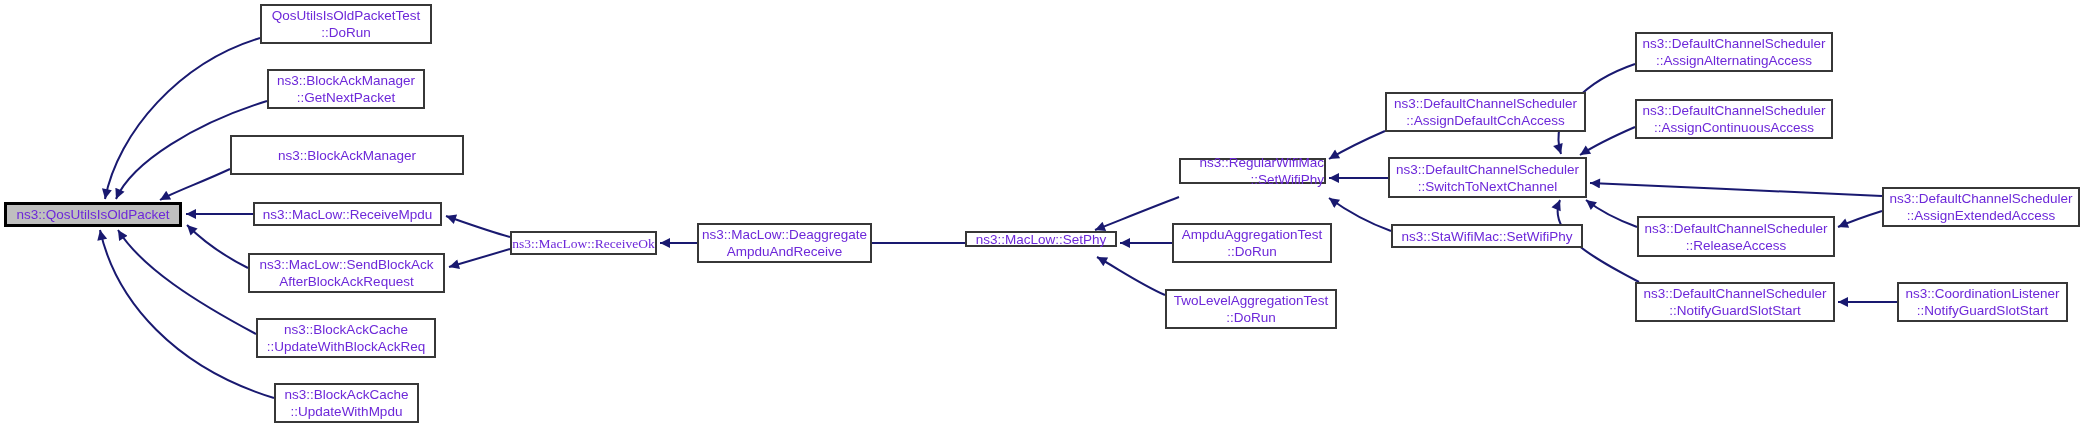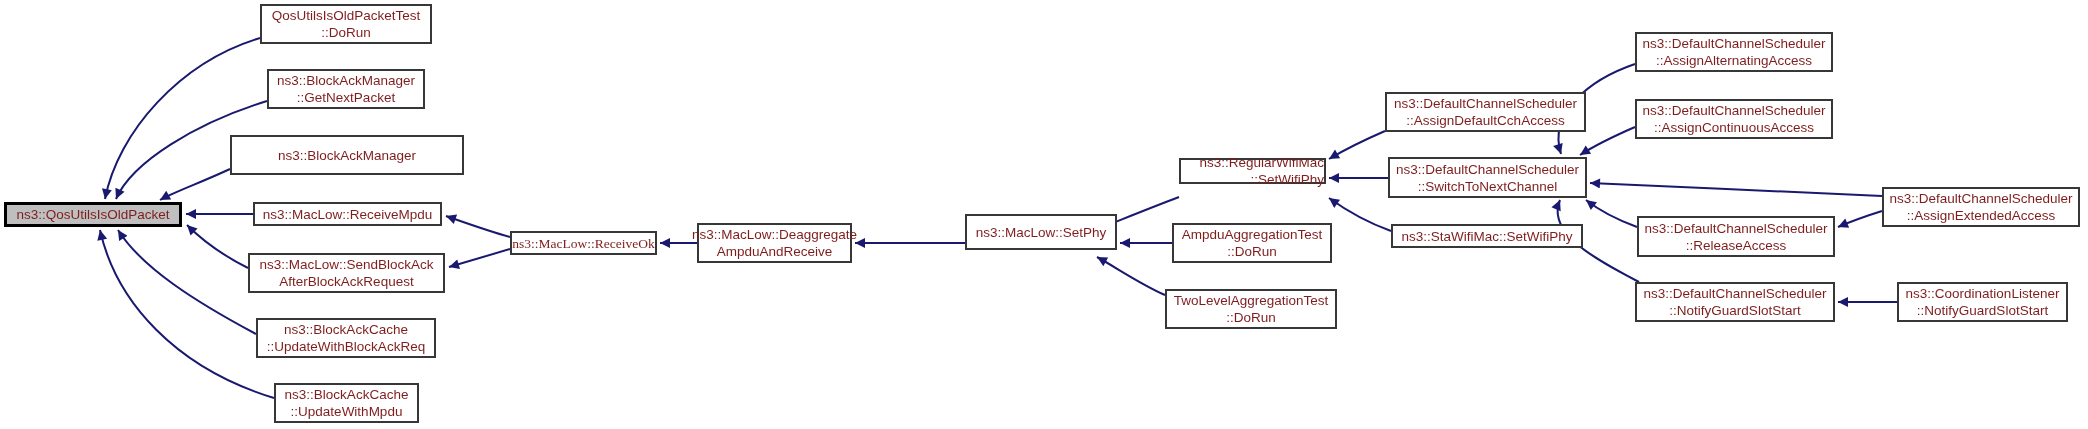--- a/index.html
+++ b/index.html
@@ -24,21 +24,21 @@
   #edge-layer path.edge {
     fill: none;
     stroke: var(--edge-color, #191970);
     stroke-width: 2;
   }
   .node {
     position: absolute;
     box-sizing: border-box;
     background: var(--node-fill, #ffffff);
     border: 2px solid var(--node-border, #373737);
-    color: #7f1d1d;
+    color: #6d28d9;
     font-size: 13.5px;
     line-height: 17px;
     display: flex;
     flex-direction: column;
     justify-content: center;
     align-items: center;
     text-align: center;
     white-space: nowrap;
     z-index: 2;
   }
@@ -112,25 +112,25 @@
         <div class="line">ns3::BlockAckCache</div>
         <div class="line">::UpdateWithBlockAckReq</div>
       </div>
       <div class="node" style="left: 274px; top: 383px; width: 145px; height: 40px;">
         <div class="line">ns3::BlockAckCache</div>
         <div class="line">::UpdateWithMpdu</div>
       </div>
       <div class="node" style="left: 510px; top: 231px; width: 147px; height: 24px; font-family: Liberation Serif, serif;">
         <div class="line">ns3::MacLow::ReceiveOk</div>
       </div>
-      <div class="node" style="left: 697px; top: 223px; width: 155px; height: 40px;">
+      <div class="node" style="left: 697px; top: 223px; width: 175px; height: 40px;">
         <div class="line">ns3::MacLow::Deaggregate</div>
         <div class="line">AmpduAndReceive</div>
       </div>
-      <div class="node" style="left: 965px; top: 214px; width: 152px; height: 36px;">
+      <div class="node" style="left: 965px; top: 231px; width: 152px; height: 16px;">
         <div class="line">ns3::MacLow::SetPhy</div>
       </div>
       <div class="node" style="left: 1179px; top: 158px; width: 147px; height: 26px; align-items: flex-end;">
         <div class="line">ns3::RegularWifiMac</div>
         <div class="line">::SetWifiPhy</div>
       </div>
       <div class="node" style="left: 1172px; top: 223px; width: 160px; height: 40px;">
         <div class="line">AmpduAggregationTest</div>
         <div class="line">::DoRun</div>
       </div>

